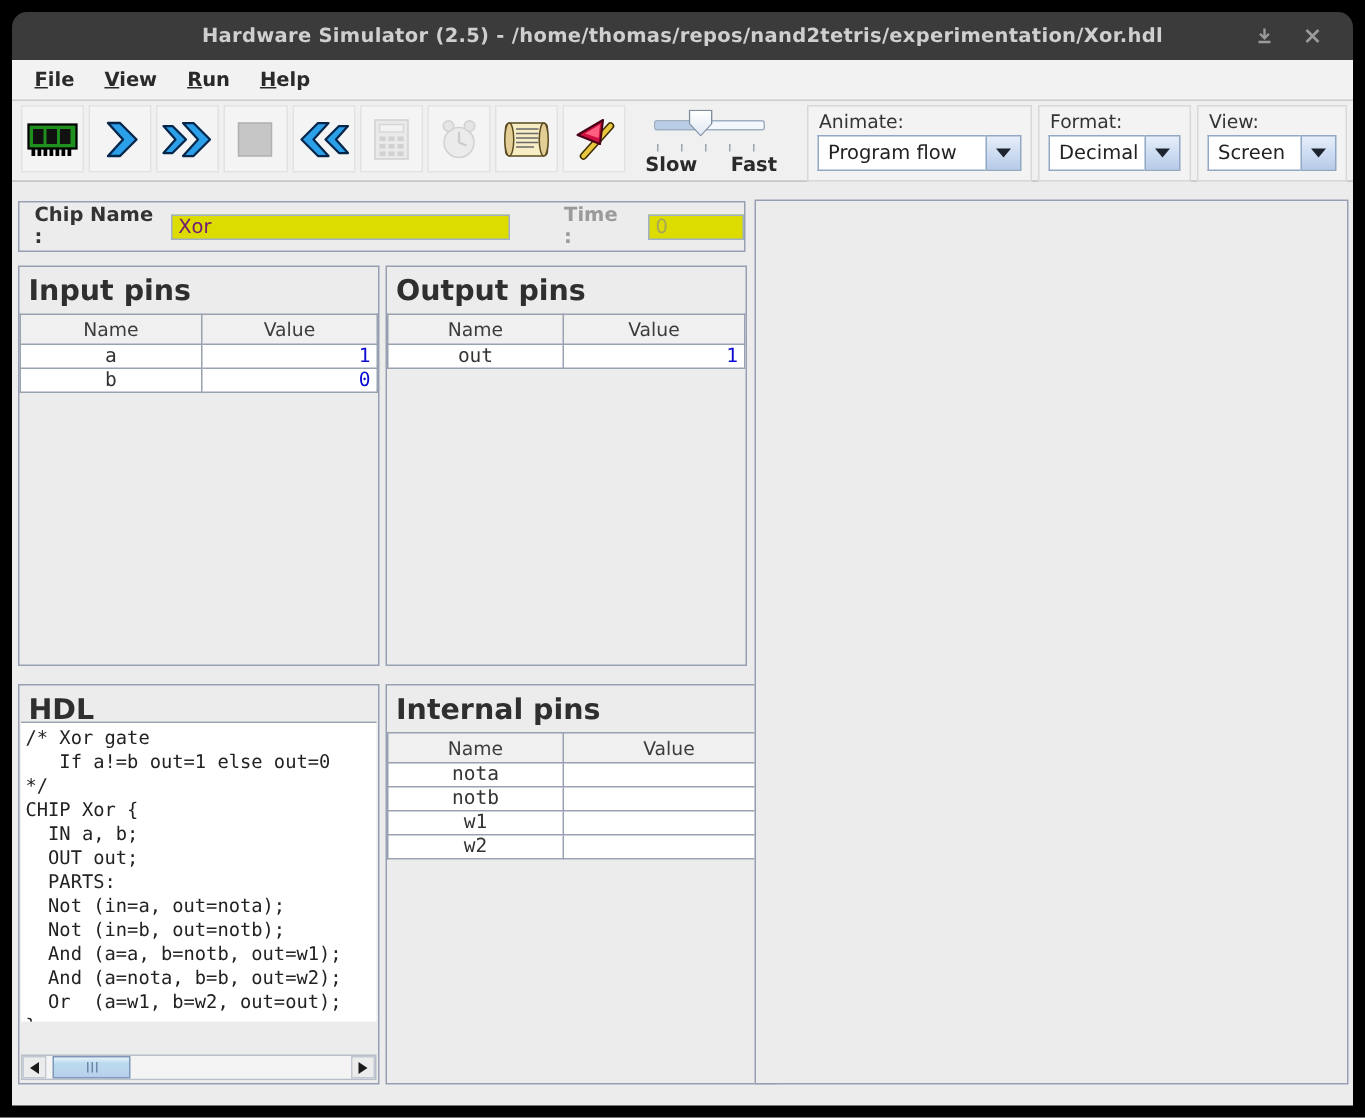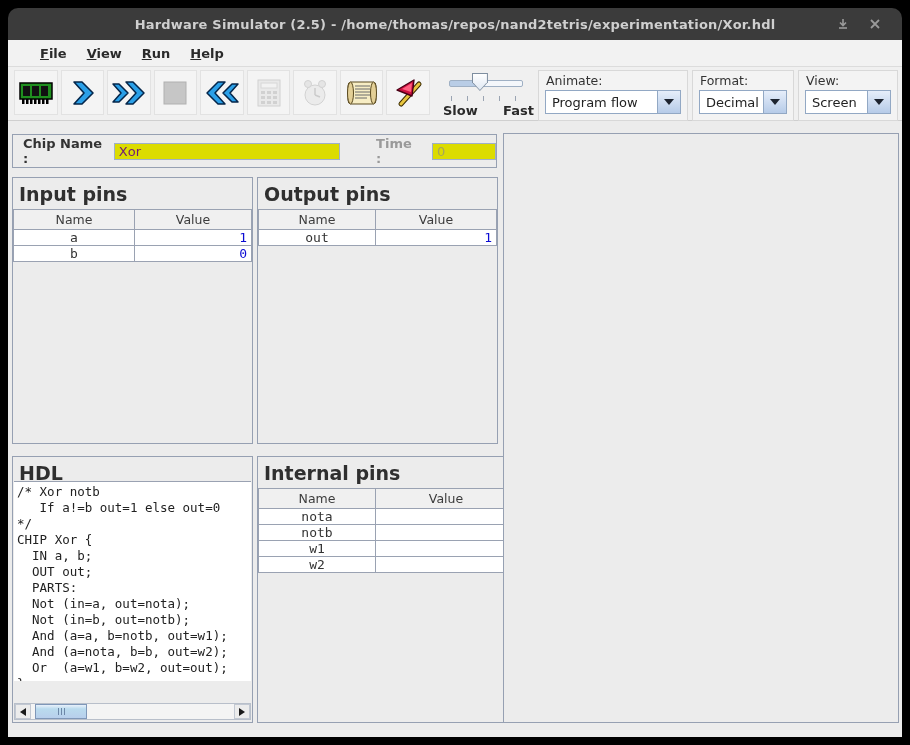--- a/index.html
+++ b/index.html
@@ -11,31 +11,31 @@
   .titlebar{left:8px;top:8px;width:894px;height:32px;background:#3b3b3b;
             border-radius:10px 10px 0 0;display:flex;align-items:center;justify-content:center;}
   .titletext{color:#cfcfcf;font-size:13px;font-weight:bold;letter-spacing:.2px;}
   .tb-btn{position:absolute;top:6px;width:22px;height:20px;display:flex;align-items:center;
           justify-content:center;cursor:default;}
   .tb-btn.iconify{right:48px;}
   .tb-btn.close{right:16px;}
 
   
   .menubar{left:8px;top:40px;width:894px;height:27px;background:#f2f2f2;
-           border-bottom:1px solid #dcdcdc;display:flex;align-items:center;padding-left:22px;box-sizing:border-box;}
+           border-bottom:1px solid #dcdcdc;display:flex;align-items:center;padding-left:5px;box-sizing:border-box;}
   .menu-item{font-size:13px;font-weight:bold;color:#2a2a2a;padding:3px 10px;}
   .menu-item .u{text-decoration:underline;}
 
   
   .toolbar{left:8px;top:67px;width:894px;height:54px;background:#f0f0f0;
            border-bottom:1px solid #cfcfcf;display:flex;align-items:flex-start;box-sizing:border-box;padding:3px 0 0 6px;}
   .tool-btn{width:44px;height:45px;margin-right:3px;background:#f4f4f4;border:1px solid #e2e2e2;
             display:flex;align-items:center;justify-content:center;box-sizing:border-box;}
   .tool-btn.disabled svg{opacity:.38;filter:grayscale(90%);}
-  .speed{width:92px;height:48px;margin:0 4px 0 10px;position:relative;}
+  .speed{width:92px;height:48px;margin:0 20px 0 10px;position:relative;}
   .groove{position:absolute;left:6px;top:10px;width:72px;height:5px;border:1px solid #9fb0c4;
           background:linear-gradient(90deg,#b9cde6 0 46%,#f4f7fb 46%);border-radius:2px;}
   .knob-o{position:absolute;left:29px;top:3px;width:16px;height:18px;background:#7e8ea0;
           clip-path:polygon(0 0,100% 0,100% 52%,50% 100%,0 52%);}
   .knob-i{position:absolute;left:1px;top:1px;width:14px;height:16px;background:linear-gradient(#ffffff,#dfe8f3);
           clip-path:polygon(0 0,100% 0,100% 52%,50% 100%,0 52%);}
   .tick{position:absolute;top:26px;width:1px;height:5px;background:#9aa4b2;}
   .speed-lab{position:absolute;top:33px;font-size:13px;font-weight:bold;color:#2a2a2a;}
   .combo-group{height:48px;margin-right:4px;padding:1px 6px 0 6px;background:#f3f3f3;border:1px solid #d8d8d8;}
   .combo-label{font-size:12.5px;color:#333;margin:1px 0 2px 1px;}
@@ -301,21 +301,21 @@
           <td class="nm">out</td>
           <td class="val v-blue">1</td>
         </tr>
       </tbody>
     </table>
   </div>
 
   <div class="panel" style="left:4px;top:335px;width:241px;height:267px;">
     <div class="panel-title">HDL</div>
     <div class="hdl-code">
-      <div class="hdl-line">/* Xor notb</div>
+      <div class="hdl-line">/* Xor gate</div>
       <div class="hdl-line">   If a!=b out=1 else out=0</div>
       <div class="hdl-line">*/</div>
       <div class="hdl-line">CHIP Xor {</div>
       <div class="hdl-line">  IN a, b;</div>
       <div class="hdl-line">  OUT out;</div>
       <div class="hdl-line">  PARTS:</div>
       <div class="hdl-line">  Not (in=a, out=nota);</div>
       <div class="hdl-line">  Not (in=b, out=notb);</div>
       <div class="hdl-line">  And (a=a, b=notb, out=w1);</div>
       <div class="hdl-line">  And (a=nota, b=b, out=w2);</div>

